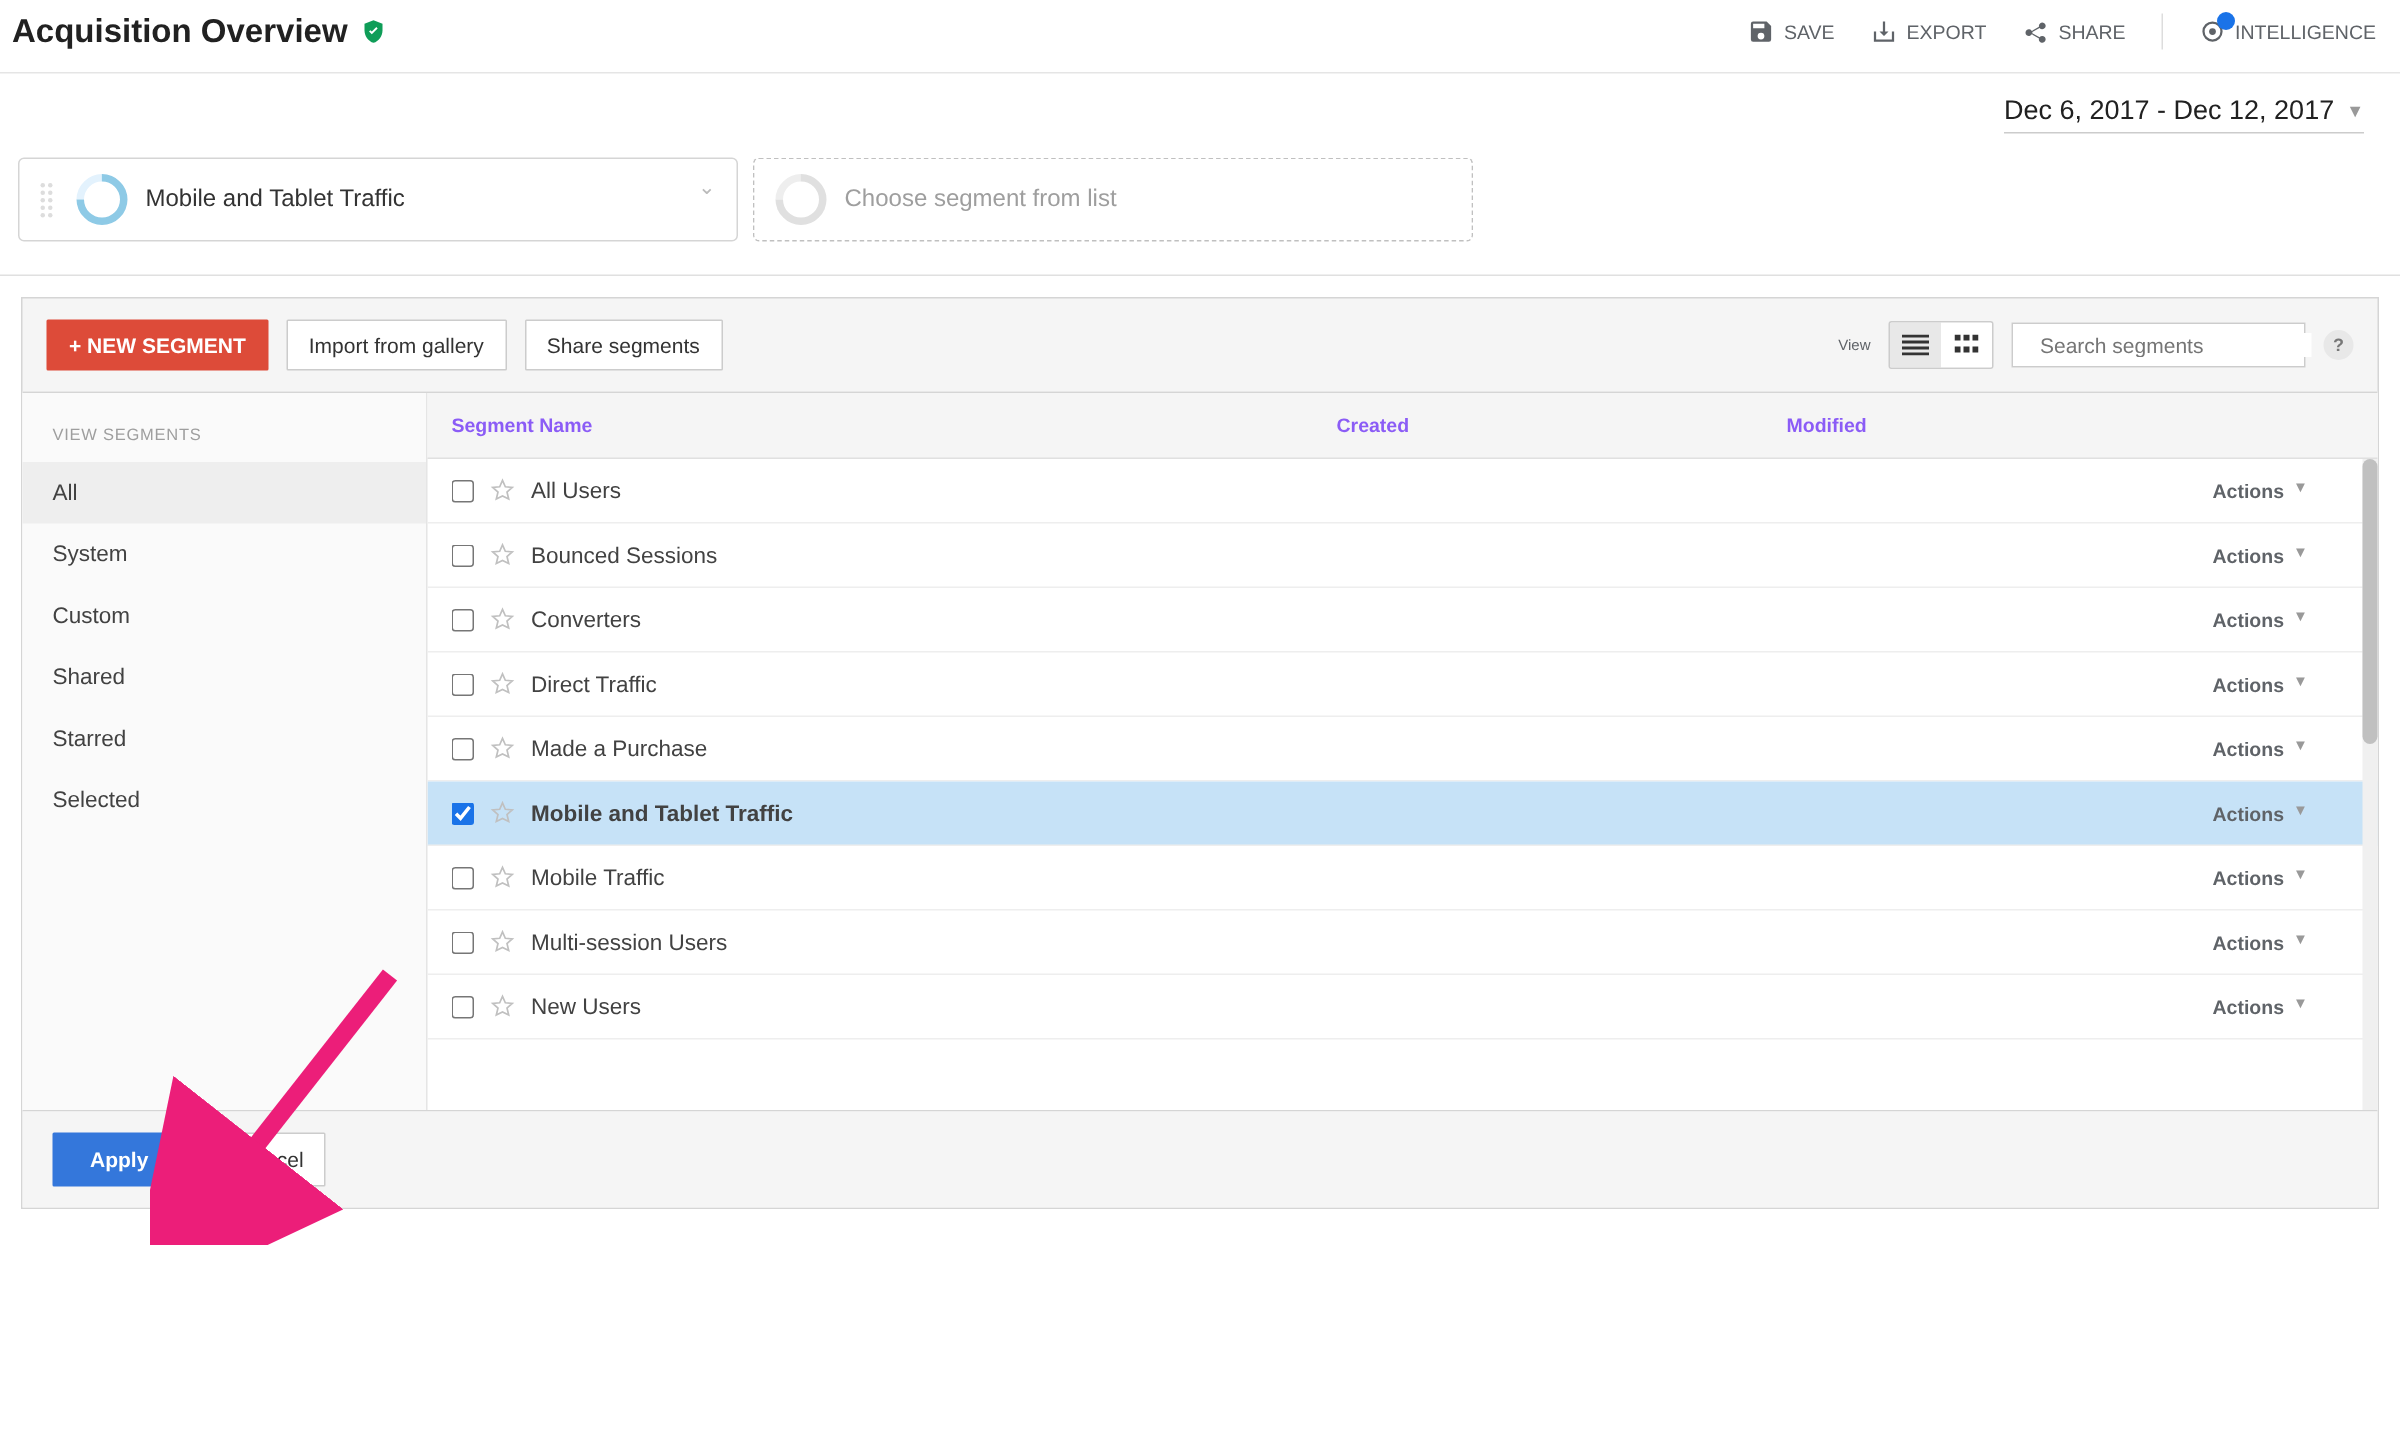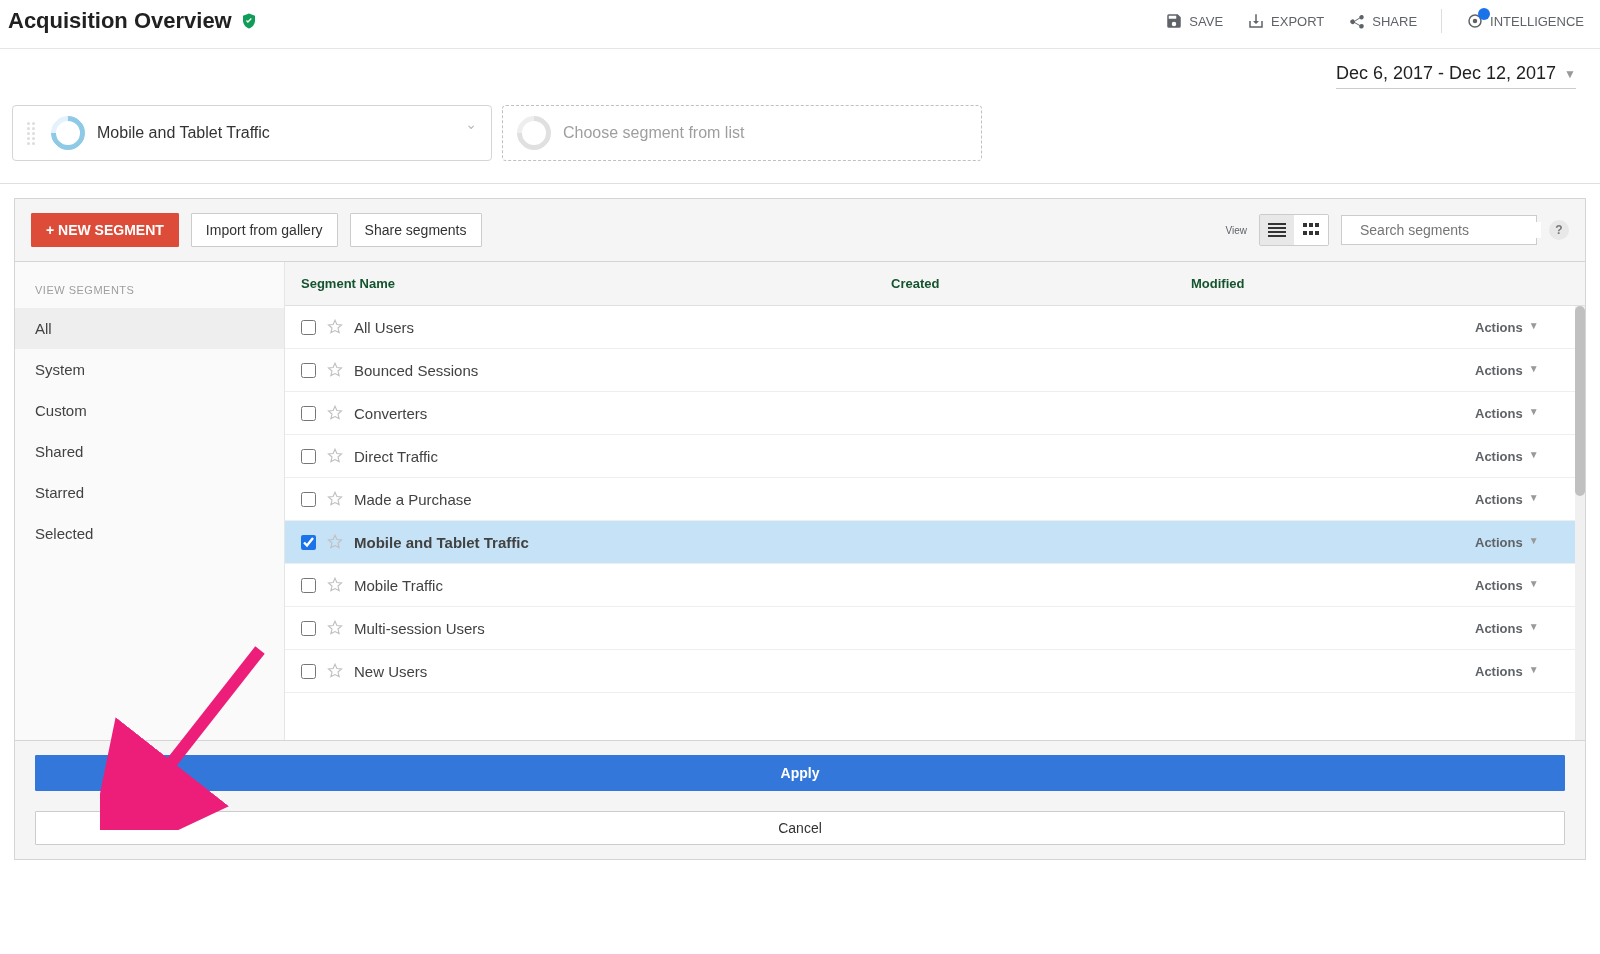--- a/index.html
+++ b/index.html
@@ -51,41 +51,41 @@
   .help-circle { width: 20px; height: 20px; border-radius: 50%; background: #e8e8e8; color: #777; display: flex; align-items: center; justify-content: center; font-size: 12px; font-weight: bold; cursor: pointer; }
 
   
   .panel-body { display: flex; border-top: 1px solid #d5d5d5; border-bottom: 1px solid #d5d5d5; background: #fff; min-height: 480px; }
   .sidebar { width: 270px; background: #fafafa; border-right: 1px solid #e5e5e5; padding-top: 12px; }
   .sidebar-heading { font-size: 11px; color: #9e9e9e; letter-spacing: 0.5px; padding: 10px 20px 12px; }
   .sidebar-item { padding: 12px 20px; font-size: 15px; color: #424242; cursor: pointer; }
   .sidebar-item.active { background: #eee; }
 
   .content { flex: 1; display: flex; flex-direction: column; position: relative; }
-  .table-head { display: flex; background: #f5f5f5; border-bottom: 1px solid #e0e0e0; font-weight: bold; color: #14532d; font-size: 13px; justify-content: center; }
+  .table-head { display: flex; background: #f5f5f5; border-bottom: 1px solid #e0e0e0; font-weight: bold; color: #8b5cf6; font-size: 13px; justify-content: center; }
   .col-name { flex: 1; padding: 14px 16px; }
   .col-created { width: 300px; padding: 14px 16px; }
   .col-modified { width: 300px; padding: 14px 16px; }
   .col-actions { width: 110px; }
 
   .rows { flex: 1; overflow-y: auto; }
   .row { display: flex; align-items: center; border-bottom: 1px solid #eee; padding: 12px 16px; font-size: 15px; color: #424242; }
   .row.selected { background: #c6e2f7; font-weight: bold; }
   .row input[type=checkbox] { width: 15px; height: 15px; margin-right: 10px; accent-color: #1a73e8; }
   .star { width: 18px; height: 18px; margin-right: 10px; cursor: pointer; }
   .row-name { flex: 1; }
   .row-created { width: 300px; }
   .row-modified { width: 300px; }
   .row-actions { width: 94px; color: #5f6368; font-size: 13px; font-weight: bold; display: flex; gap: 6px; cursor: pointer; }
   .row-actions .caret { font-size: 10px; color: #999; }
   .scrollbar-track { width: 10px; background: #f0f0f0; position: absolute; right: 0; top: 44px; bottom: 0; }
   .scrollbar-thumb { width: 10px; background: #c0c0c0; border-radius: 5px; height: 190px; position: absolute; top: 0; }
 
   
-  .panel-footer { padding: 14px 20px; background: #f5f5f5; display: flex; gap: 20px; flex-direction: column; }
+  .panel-footer { padding: 14px 20px; background: #f5f5f5; display: flex; gap: 20px; }
   .btn-blue { background: #3477db; border-color: #3477db; color: #fff; font-weight: bold; padding: 9px 24px; }
 
   
   .arrow-annot { position: absolute; pointer-events: none; z-index: 50; }
 
   svg { display: block; }
 </style>
 </head>
 <body>
 

